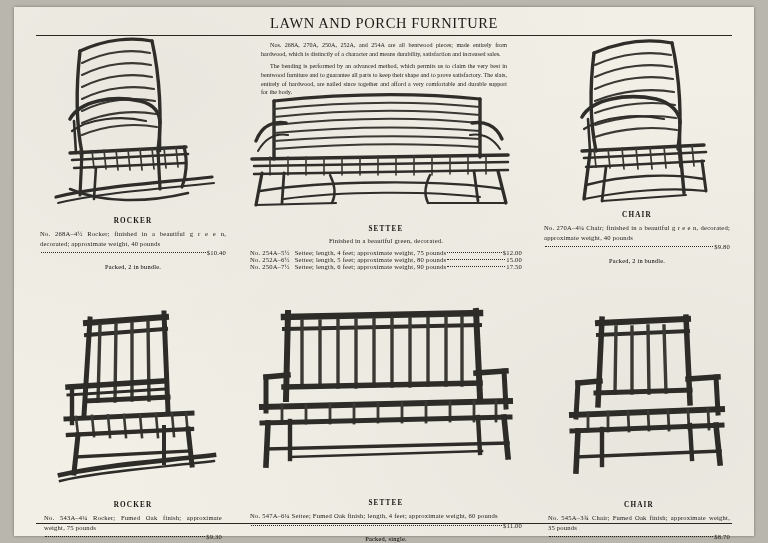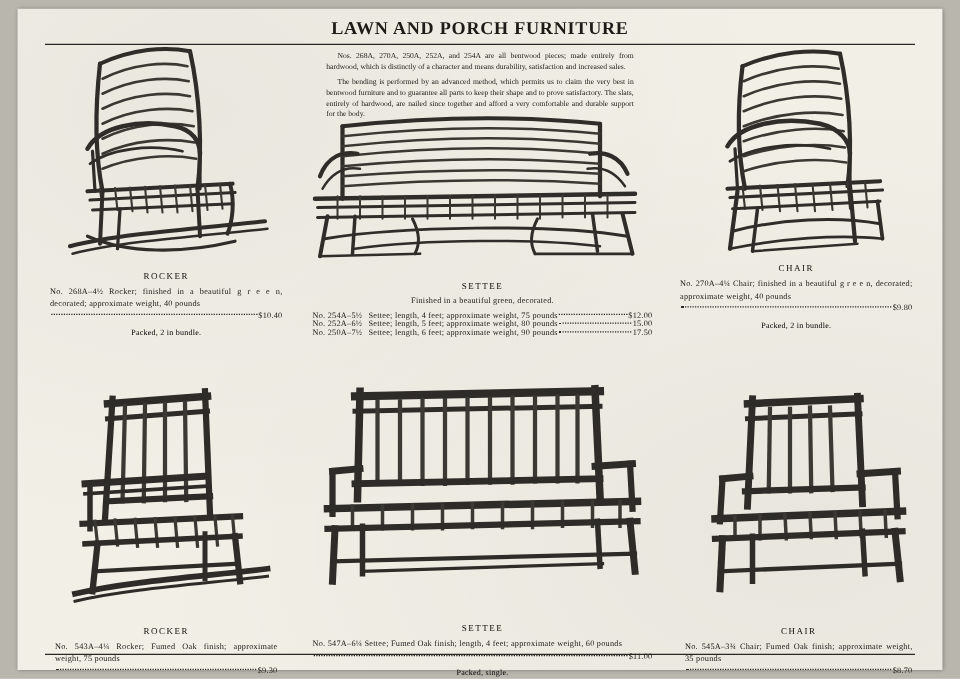--- a/index.html
+++ b/index.html
@@ -21,39 +21,39 @@
     background:
       radial-gradient(ellipse at 20% 15%, rgba(0,0,0,.035), rgba(0,0,0,0) 55%),
       radial-gradient(ellipse at 85% 80%, rgba(0,0,0,.04), rgba(0,0,0,0) 60%);
     pointer-events:none;
   }
   .title{
     position:absolute;left:0;right:0;top:8px;
     text-align:center;
     font-size:14.5px;
     letter-spacing:.6px;
-    font-weight:700;
+    font-weight:400;
     color:#1d1b18;
   }
   .rule{
     position:absolute;left:22px;right:22px;top:28px;
     border-top:1px solid #2a2824;
   }
   .rule.bottom{top:auto;bottom:12px;}
 
   
   .cap{
     font-size:6.6px;
     color:#1c1a17;
     letter-spacing:.2px;
   }
   .cap-title{
     text-align:center;
     font-size:7.2px;
-    font-weight:400;
+    font-weight:700;
     letter-spacing:1.2px;
     color:#141210;
   }
   .center{text-align:center;}
   .just{text-align:justify;}
   .leaders{
     display:flex;align-items:baseline;width:100%;
   }
   .leaders .lbl{white-space:pre;}
   .leaders .dots{

